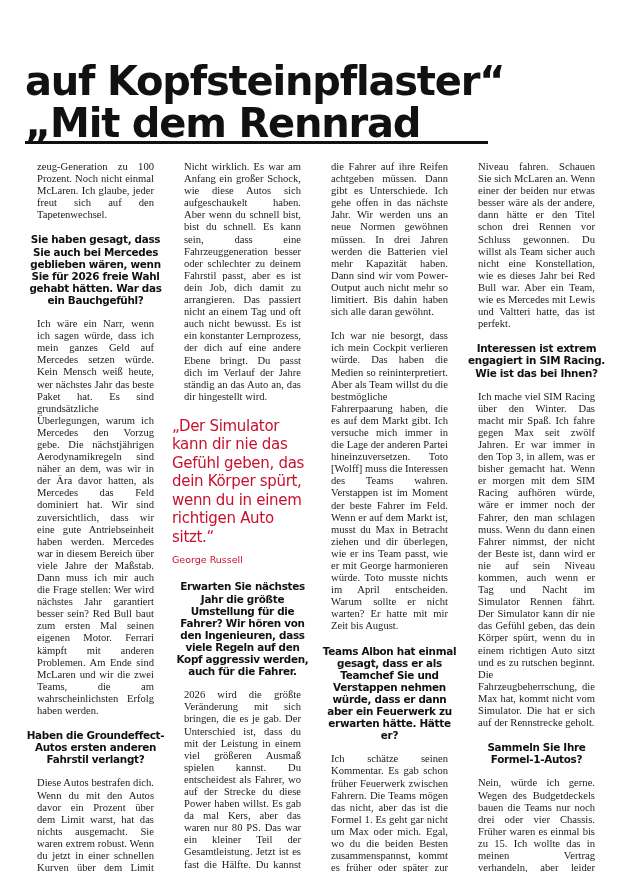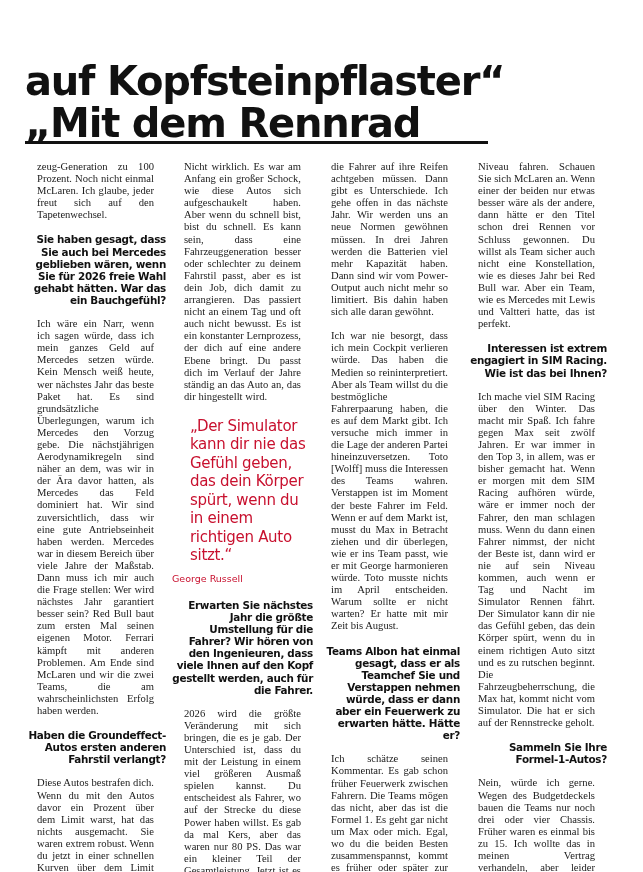--- a/index.html
+++ b/index.html
@@ -17,25 +17,25 @@
     font-family: "Liberation Serif", serif; font-size: 10.6px; line-height: 12.1px;
     text-align: justify; hyphens: auto;
   }
   #col1 { left: 25px; }
   #col2 { left: 172px; }
   #col3 { left: 319px; }
   #col4 { left: 466px; }
   .col p { margin: 12px; }
   .col h3 {
     margin: 10px 0 0 0; font-family: "DejaVu Sans", sans-serif; font-weight: bold;
-    font-size: 10.4px; line-height: 12.1px; letter-spacing: -0.3px; text-align: right; color: #111;
+    font-size: 10.4px; line-height: 12.1px; letter-spacing: -0.3px; text-align: center; color: #111;
   }
   .col h3:first-child { margin-top: 0; }
   .pullquote {
-    margin: 4px 0 8px 18px; font-family: "DejaVu Sans", sans-serif; font-size: 15px;
+    margin: 4px 0 8px 0; font-family: "DejaVu Sans", sans-serif; font-size: 15px;
     line-height: 18.5px; color: #c8102e; text-align: left; letter-spacing: -0.3px;
   }
   .pullquote-author {
     font-family: "DejaVu Sans", sans-serif; font-size: 9.5px; color: #c8102e; margin: 0 0 14px 0; text-align: left;
   }
   .end-mark { display: inline-block; width: 6px; height: 6px; background: #c8102e; margin-left: 3px; vertical-align: 0; }
   .profile { margin-top: 12px; }
   .profile-head { display: flex; align-items: center; gap: 4px; }
   .alert-icon {
     width: 13px; height: 13px; border-radius: 50%; background: #c8102e; color: #fff;
@@ -59,21 +59,21 @@
   <p>Ich wäre ein Narr, wenn ich sagen würde, dass ich mein ganzes Geld auf Mercedes setzen würde. Kein Mensch weiß heute, wer nächstes Jahr das beste Paket hat. Es sind grundsätzliche Überlegungen, warum ich Mercedes den Vorzug gebe. Die nächstjährigen Aerodynamikregeln sind näher an dem, was wir in der Ära davor hatten, als Mercedes das Feld dominiert hat. Wir sind zuversichtlich, dass wir eine gute Antriebseinheit haben werden. Mercedes war in diesem Bereich über viele Jahre der Maßstab. Dann muss ich mir auch die Frage stellen: Wer wird nächstes Jahr garantiert besser sein? Red Bull baut zum ersten Mal seinen eigenen Motor. Ferrari kämpft mit anderen Problemen. Am Ende sind McLaren und wir die zwei Teams, die am wahrscheinlichsten Erfolg haben werden.</p>
   <h3>Haben die Groundeffect-Autos ersten anderen Fahrstil verlangt?</h3>
   <p>Diese Autos bestrafen dich. Wenn du mit den Autos davor ein Prozent über dem Limit warst, hat das nichts ausgemacht. Sie waren extrem robust. Wenn du jetzt in einer schnellen Kurven über dem Limit bist, hat das Auto aufgesetzt, und du bist abgeflogen. Wenn du die Kurven zu aggressiv angefahren bist, haben die Räder beim Bremsen blockiert. Diese Autos müssen unglaublich steif gefahren werden, damit der Abtrieb unter dem Auto stabil bleibt. Steif in vertikaler Richtung, aber auch im Rollverhalten um die Längsachse. Alles war unbequem. Es ist, als würde man mit einem Rennrad auf Kopfsteinpflaster fahren.</p>
 
 </div>
 
 <div class="col" id="col2">
   <p>Nicht wirklich. Es war am Anfang ein großer Schock, wie diese Autos sich aufgeschaukelt haben. Aber wenn du schnell bist, bist du schnell. Es kann sein, dass eine Fahrzeuggeneration besser oder schlechter zu deinem Fahrstil passt, aber es ist dein Job, dich damit zu arrangieren. Das passiert nicht an einem Tag und oft auch nicht bewusst. Es ist ein konstanter Lernprozess, der dich auf eine andere Ebene bringt. Du passt dich im Verlauf der Jahre ständig an das Auto an, das dir hingestellt wird.</p>
   <div class="pullquote" style="margin-top:14px;">„Der Simulator kann dir nie das Gefühl geben, das dein Körper spürt, wenn du in einem richtigen Auto sitzt.“</div>
   <div class="pullquote-author">George Russell</div>
-  <h3>Erwarten Sie nächstes Jahr die größte Umstellung für die Fahrer? Wir hören von den Ingenieuren, dass viele Ihnen auf den Kopf gestellt werden, auch für die Fahrer.</h3>
+  <h3>Erwarten Sie nächstes Jahr die größte Umstellung für die Fahrer? Wir hören von den Ingenieuren, dass viele Regeln auf den Kopf aggressiv werden, auch für die Fahrer.</h3>
   <p>2026 wird die größte Veränderung mit sich bringen, die es je gab. Der Unterschied ist, dass du mit der Leistung in einem viel größeren Ausmaß spielen kannst. Du entscheidest als Fahrer, wo auf der Strecke du diese Power haben willst. Es gab da mal Kers, aber das waren nur 80 PS. Das war ein kleiner Teil der Gesamtleistung. Jetzt ist es fast die Hälfte. Du kannst an anderen Stellen überholen, als das heute oder früher möglich war. Aber es kann dich bestrafen. Du musst taktisch fahren. Was sich nicht ändern wird, ist, wie man schnell durch eine Kurve fährt.</p>
   <h3>Haben Sie Angst, das Überholen könnte etwas künstlich wirken?</h3>
 
 </div>
 
 <div class="col" id="col3">
   <p>die Fahrer auf ihre Reifen achtgeben müssen. Dann gibt es Unterschiede. Ich gehe offen in das nächste Jahr. Wir werden uns an neue Normen gewöhnen müssen. In drei Jahren werden die Batterien viel mehr Kapazität haben. Dann sind wir vom Power-Output auch nicht mehr so limitiert. Bis dahin haben sich alle daran gewöhnt.</p>
   <p>Ich war nie besorgt, dass ich mein Cockpit verlieren würde. Das haben die Medien so reininterpretiert. Aber als Team willst du die bestmögliche Fahrerpaarung haben, die es auf dem Markt gibt. Ich versuche mich immer in die Lage der anderen Partei hineinzuversetzen. Toto [Wolff] muss die Interessen des Teams wahren. Verstappen ist im Moment der beste Fahrer im Feld. Wenn er auf dem Markt ist, musst du Max in Betracht ziehen und dir überlegen, wie er ins Team passt, wie er mit George harmonieren würde. Toto musste nichts im April entscheiden. Warum sollte er nicht warten? Er hatte mit mir Zeit bis August.</p>
   <h3>Teams Albon hat einmal gesagt, dass er als Teamchef Sie und Verstappen nehmen würde, dass er dann aber ein Feuerwerk zu erwarten hätte. Hätte er?</h3>
   <p>Ich schätze seinen Kommentar. Es gab schon früher Feuerwerk zwischen Fahrern. Die Teams mögen das nicht, aber das ist die Formel 1. Es geht gar nicht um Max oder mich. Egal, wo du die beiden Besten zusammenspannst, kommt es früher oder später zur Konfrontation. Die zwei erfolgreichsten Teamchefs der letzten 20 Jahre sind Toto Wolff und Christian Horner. Wenn du die beiden ein Team führen lassen würdest, hättest du auch ein Problem. Es ist für ein Team immer eine Herausforderung, wenn du zwei Fahrer hast, die auf einem</p>

